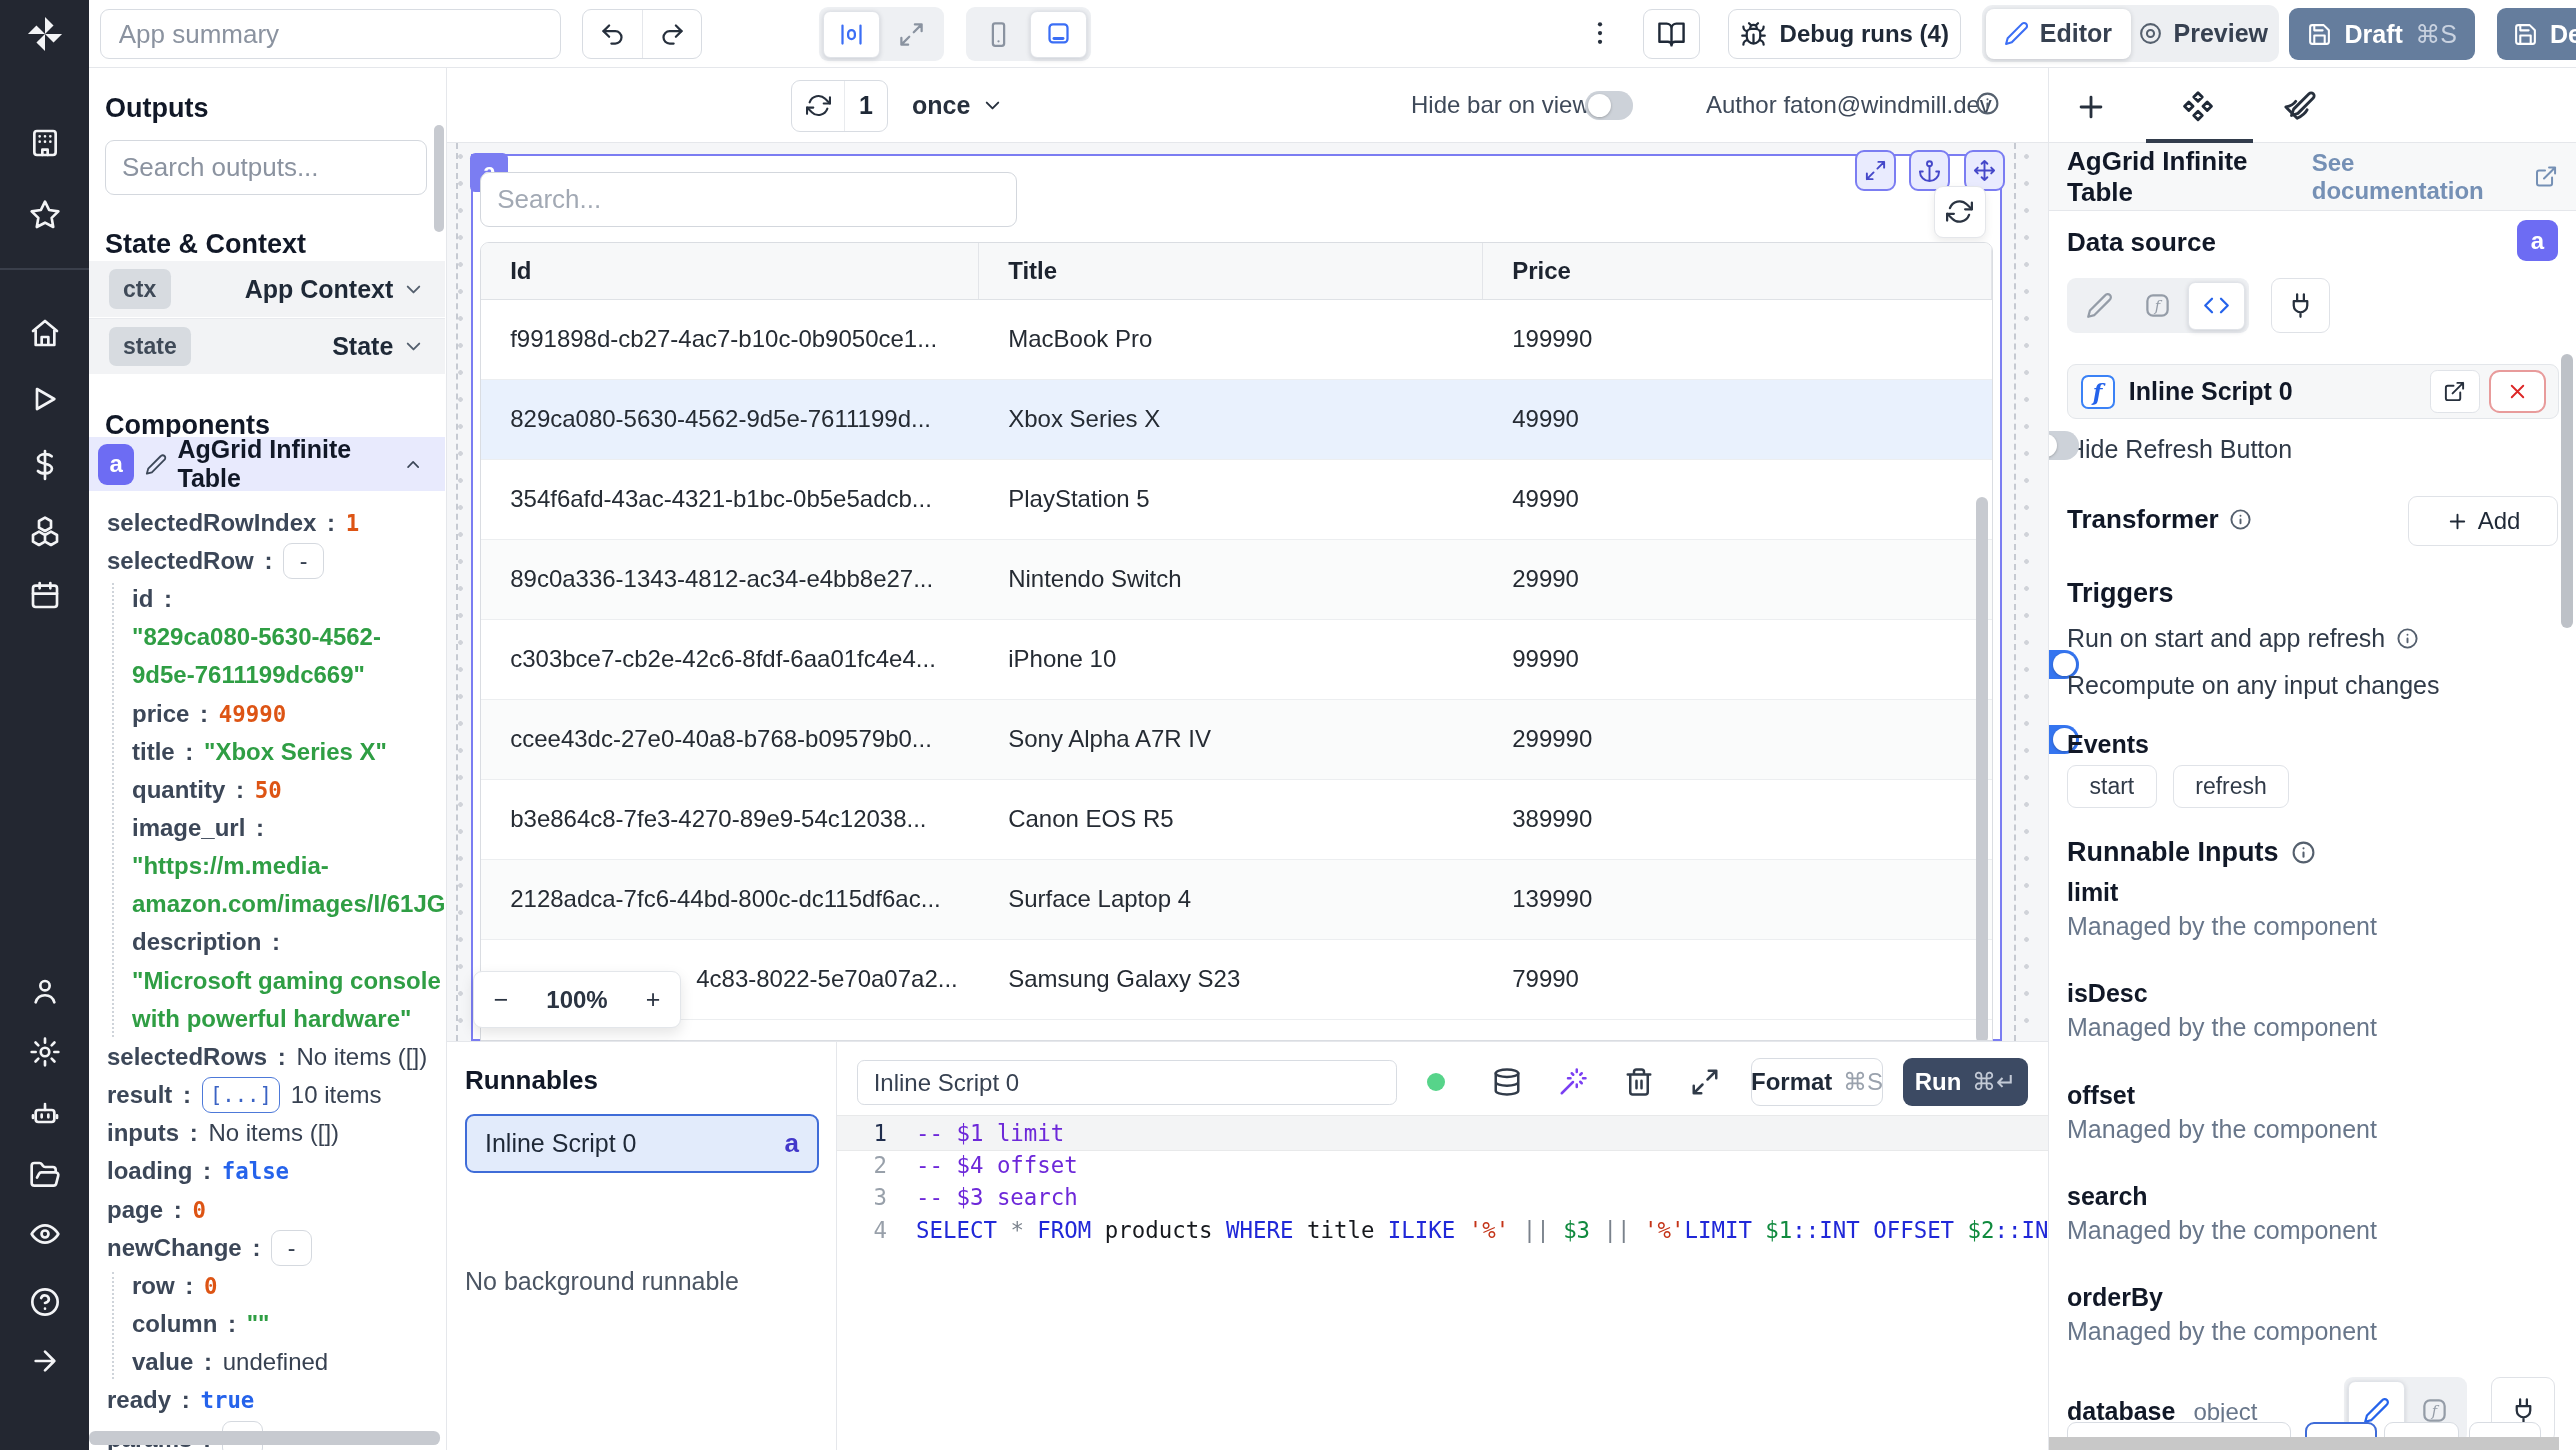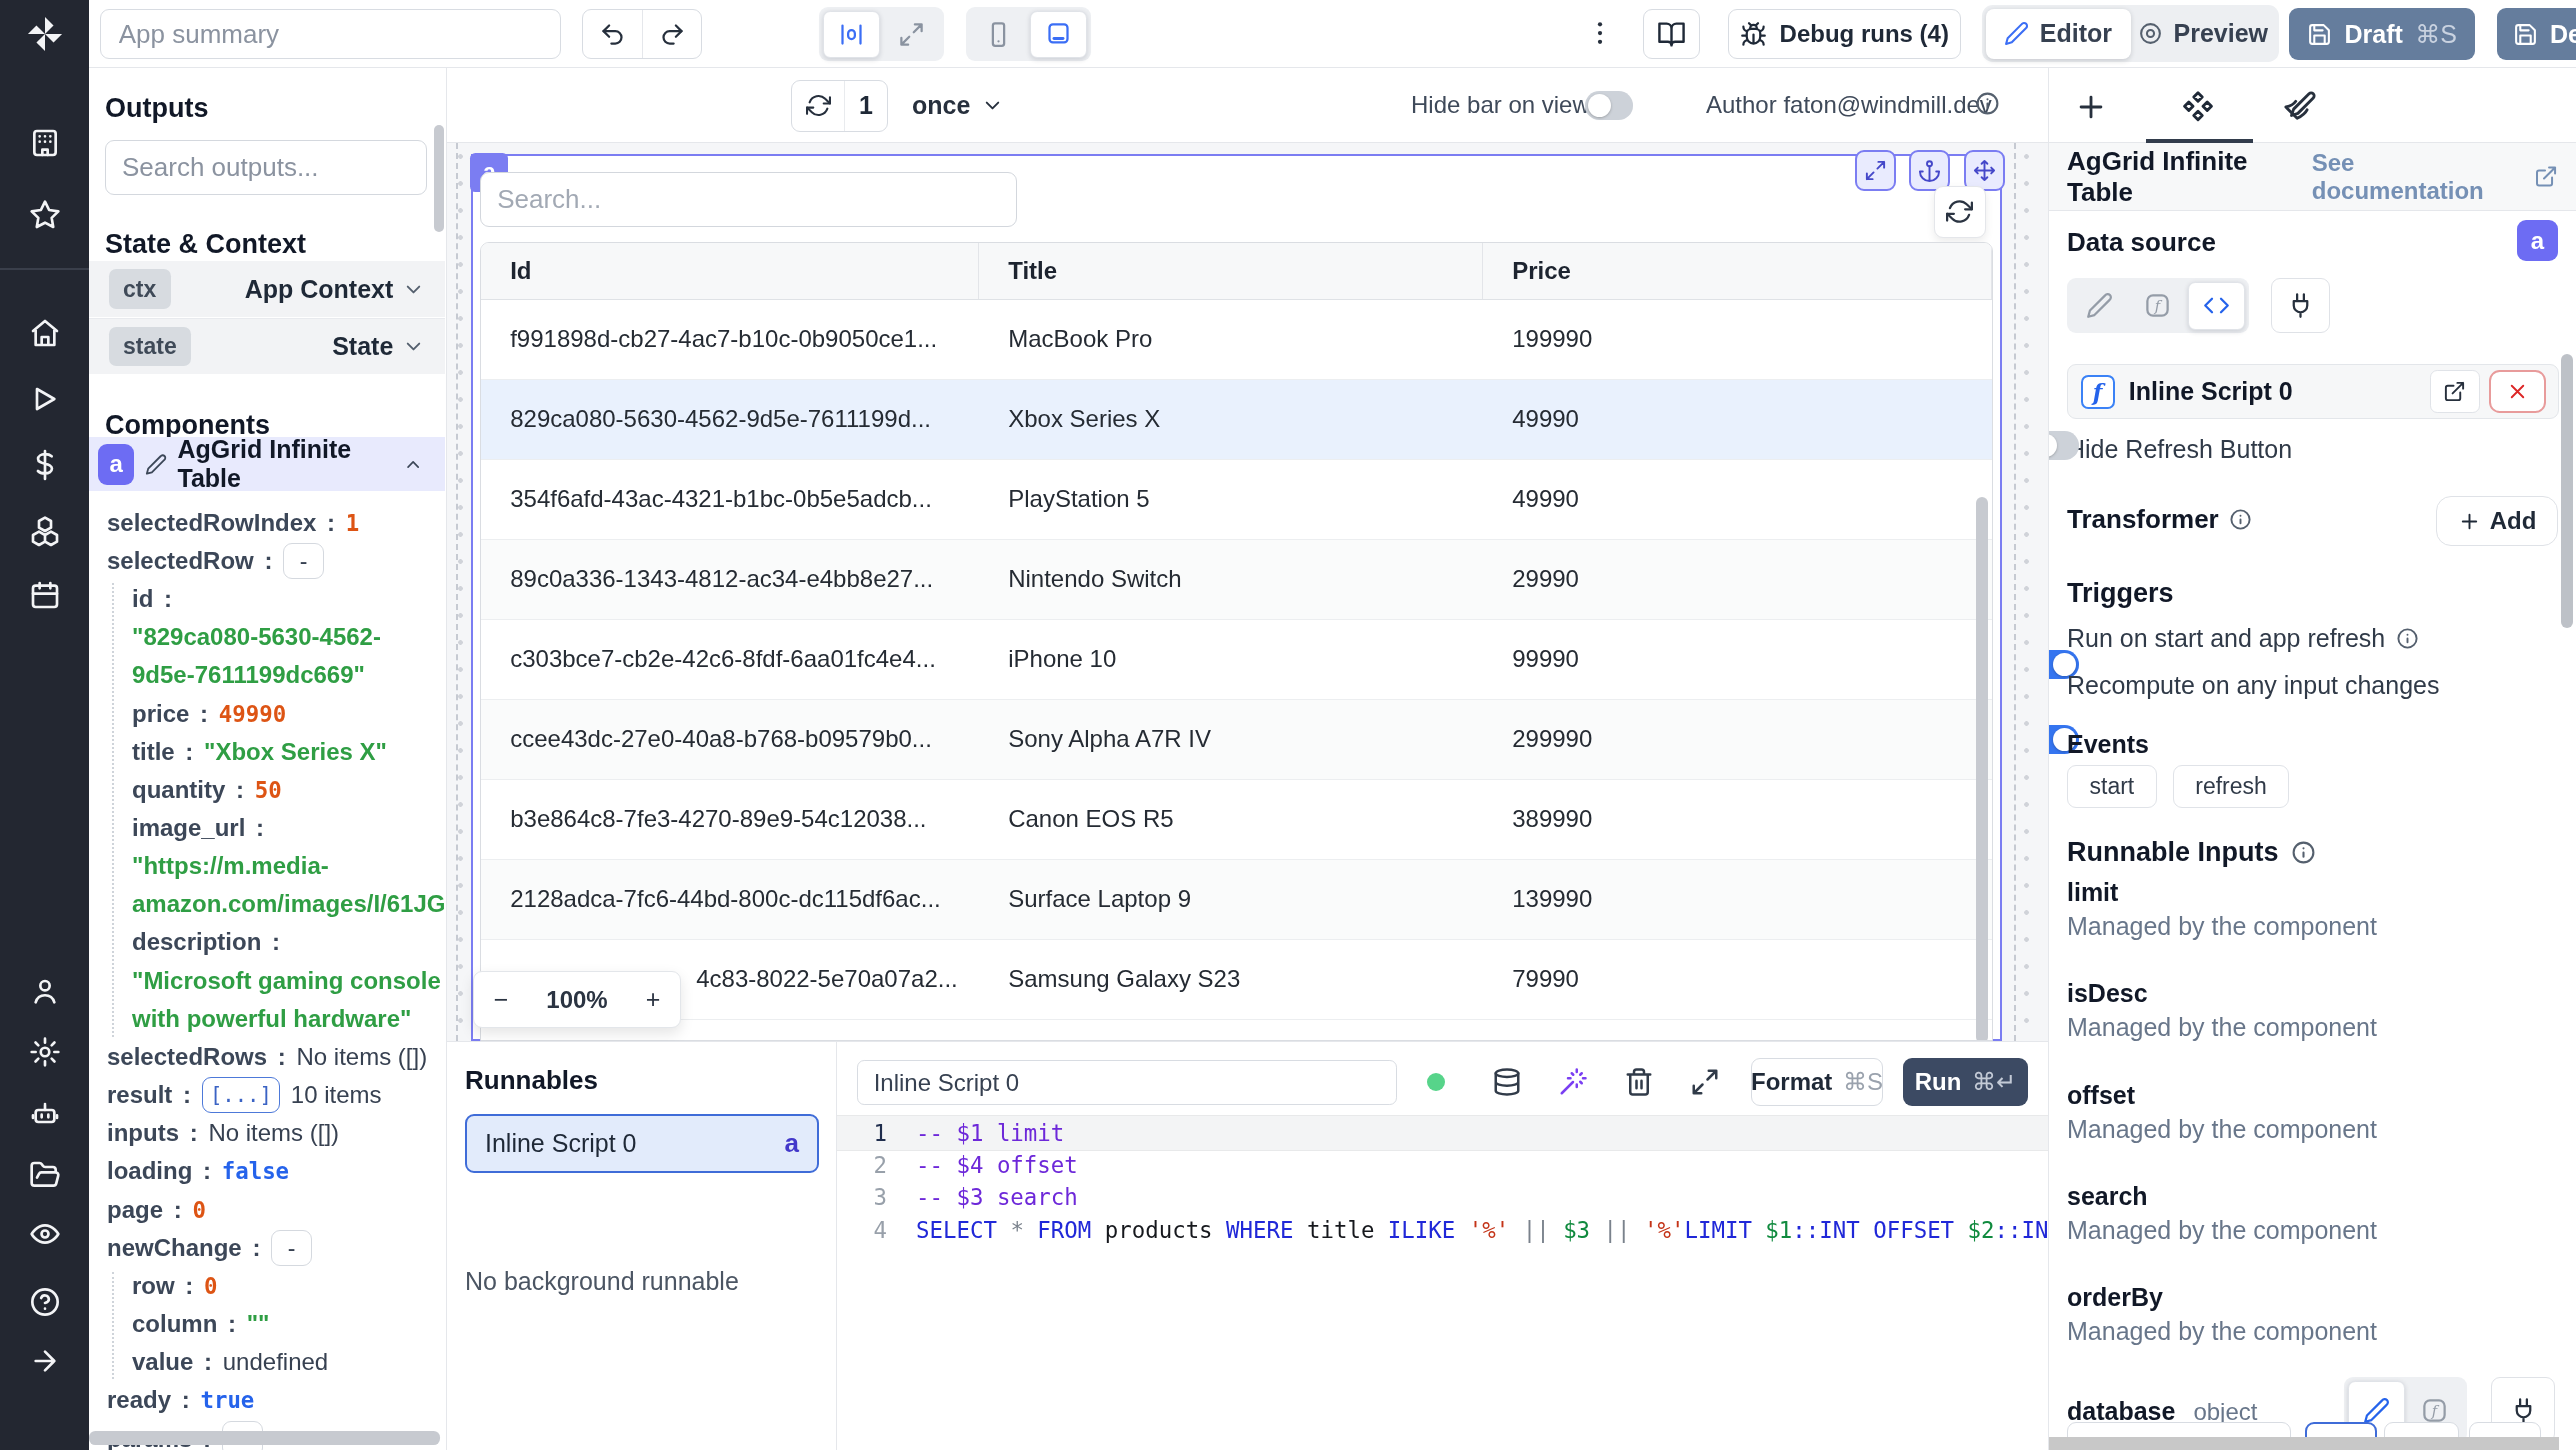--- a/index.html
+++ b/index.html
@@ -120,21 +120,21 @@
   .idesc{font-size:25px;color:#68768a}
   .ih{font-size:27px;font-weight:700;color:#111827}
   .sgroup{position:absolute;background:#eef0f3;border-radius:9px;padding:3.6px;display:flex;gap:1.8px}
   .sgroup .cell{width:57px;height:48px;display:flex;align-items:center;justify-content:center;border-radius:7.2px;color:#949ca7}
   .sgroup .cell.on{background:#fff;border:0.9px solid #e0e3e8;box-shadow:0 1.8px 5.4px rgba(16,24,40,.14);color:#2563eb}
   .plugbtn{position:absolute;border:1.8px solid #dfe2e7;border-radius:9px;background:#fff;display:flex;align-items:center;justify-content:center;color:#27303d}
   .scard{position:absolute;left:18px;top:296px;width:492px;height:55px;background:#f6f7f8;border:1.8px solid #e3e6ea;border-radius:9px;display:flex;align-items:center;padding:0 12.5px}
   .ficon{width:34px;height:34px;border:2.7px solid #3b82f6;border-radius:7.2px;color:#2563eb;display:flex;align-items:center;justify-content:center;font-size:22.4px;font-style:italic;font-family:"DejaVu Serif",serif;font-weight:700;background:#fff}
   .extbtn{margin-left:auto;width:50px;height:43px;background:#fff;border:1.8px solid #e0e3e8;border-radius:7.2px;display:flex;align-items:center;justify-content:center;color:#27303d}
   .xbtn{margin-left:9px;width:57px;height:43px;background:#fff;border:2.7px solid #e89b9b;border-radius:10.7px;display:flex;align-items:center;justify-content:center;color:#dc2626}
-  .addbtn{position:absolute;right:18px;top:428px;width:122px;height:50px;border:1.8px solid #dfe2e7;border-radius:15px;background:#fff;display:flex;align-items:center;justify-content:center;gap:9px;font-size:24px;font-weight:700;color:#1f2937}
+  .addbtn{position:absolute;right:18px;top:428px;width:150px;height:50px;border:1.8px solid #dfe2e7;border-radius:9px;background:#fff;display:flex;align-items:center;justify-content:center;gap:9px;font-size:24px;font-weight:400;color:#1f2937}
   .pill{height:43px;padding:0 21.5px;border:1.8px solid #e0e3e8;border-radius:9px;font-size:23px;color:#303a48;display:flex;align-items:center;background:#fff}
   .infoic{color:#55606e}
 </style>
 </head>
 <body>
 
 <div class="screen">
 
   <div class="rail abs">
     <div class="ric" style="top:34px">
@@ -567,21 +567,21 @@
             <div class="tc w2">Sony Alpha A7R IV</div>
             <div class="tc w3">299990</div>
           </div>
         <div class="trow">
             <div class="tc w1">b3e864c8-7fe3-4270-89e9-54c12038...</div>
             <div class="tc w2">Canon EOS R5</div>
             <div class="tc w3">389990</div>
           </div>
         <div class="trow alt">
             <div class="tc w1">2128adca-7fc6-44bd-800c-dc115df6ac...</div>
-            <div class="tc w2">Surface Laptop 9</div>
+            <div class="tc w2">Surface Laptop 4</div>
             <div class="tc w3">139990</div>
           </div>
         <div class="trow">
             <div class="tc w1" style="padding-left:215px">4c83-8022-5e70a07a2...</div>
             <div class="tc w2">Samsung Galaxy S23</div>
             <div class="tc w3">79990</div>
           </div>
         <div class="sb" style="right:3.6px;top:254px;width:12.5px;height:546px"></div>
       </div>
     </div>

